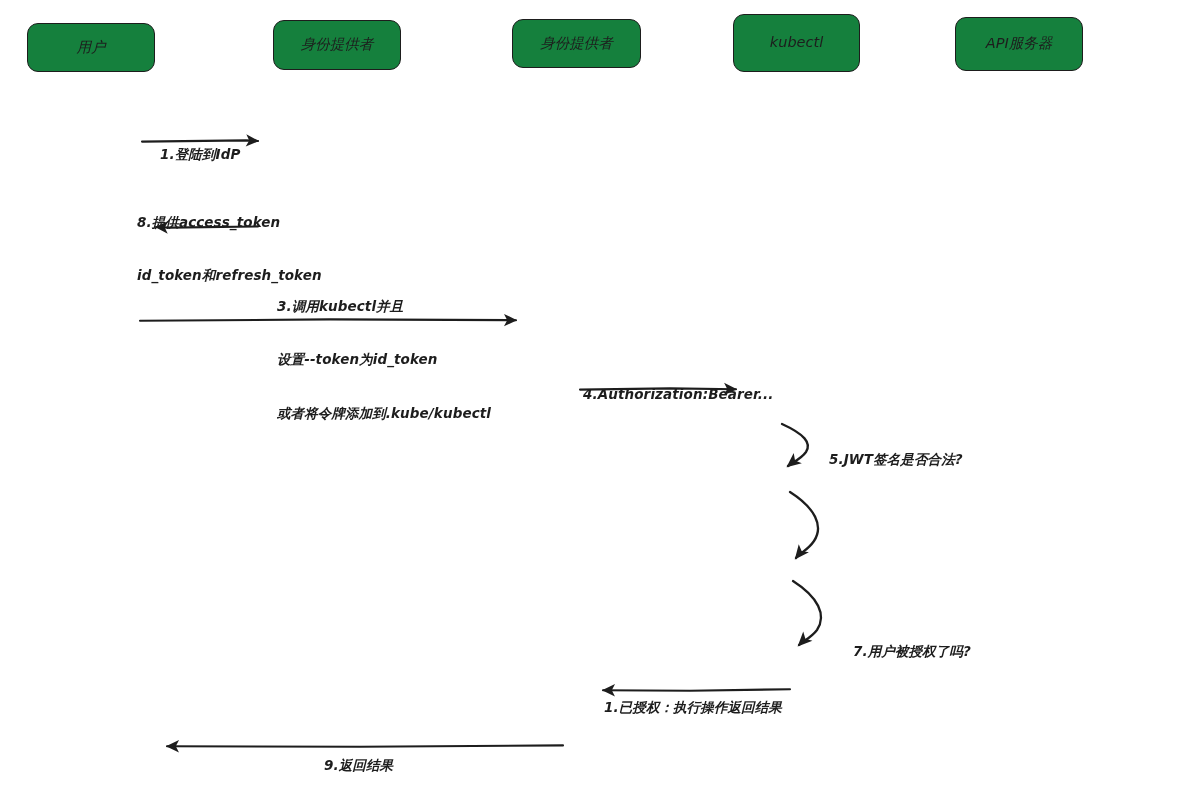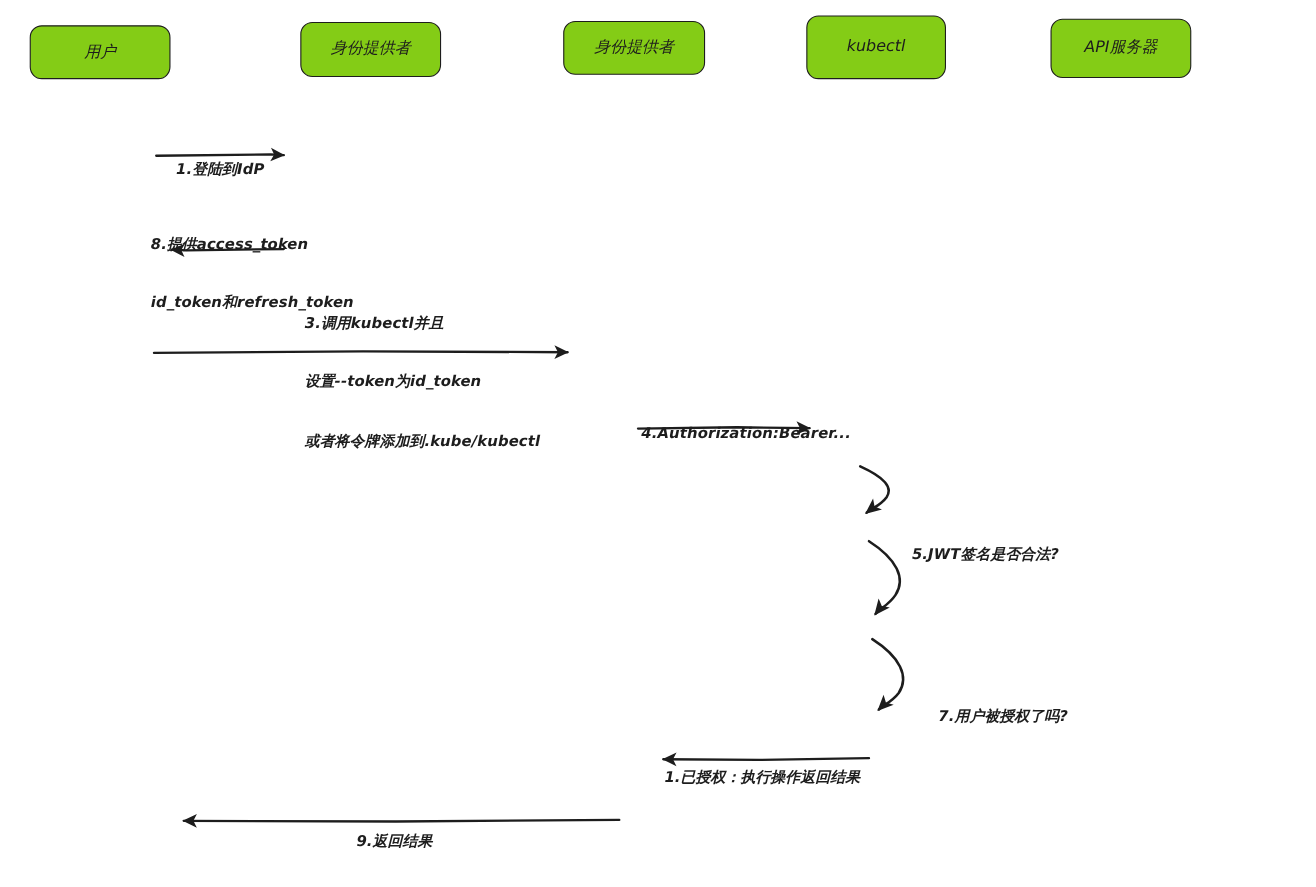--- a/index.html
+++ b/index.html
@@ -40,21 +40,21 @@
   .message-label {
     font-size: 13.5px;
     font-style: italic;
     letter-spacing: 0.1px;
     font-weight: bold;
   }
   .lifeline-box {
     position: absolute;
     border: 1.7px solid #1d1d1d;
     border-radius: 11px;
-    background: #84cc16;
+    background: #15803d;
     box-sizing: border-box;
   }
   .pbox-inner {
     position: absolute;
     left: 0;
     right: 0;
     top: 50%;
     transform: translateY(-50%);
     text-align: center;
   }
@@ -118,31 +118,31 @@
 
   <div class="message-label" style="left:160px; top:110px;">
     <div>1.登陆到IdP</div>
   </div>
 
   <div class="message-label" style="left:137px; top:178px;">
     <div>8.提供access_token</div>
     <div>id_token和refresh_token</div>
   </div>
 
-  <div class="message-label" style="left:277px; top:250px;">
+  <div class="message-label" style="left:277px; top:262px;">
     <div>3.调用kubectl并且</div>
     <div>设置--token为id_token</div>
     <div>或者将令牌添加到.kube/kubectl</div>
   </div>
 
   <div class="message-label" style="left:583px; top:350px;">
     <div>4.Authorization:Bearer...</div>
   </div>
 
-  <div class="message-label" style="left:829px; top:460px;">
+  <div class="message-label" style="left:829px; top:415px;">
     <div>5.JWT签名是否合法?</div>
   </div>
 
 
   <div class="message-label" style="left:853px; top:607px;">
     <div>7.用户被授权了吗?</div>
   </div>
 
   <div class="message-label" style="left:604px; top:663px;">
     <div>1.已授权：执行操作返回结果</div>

